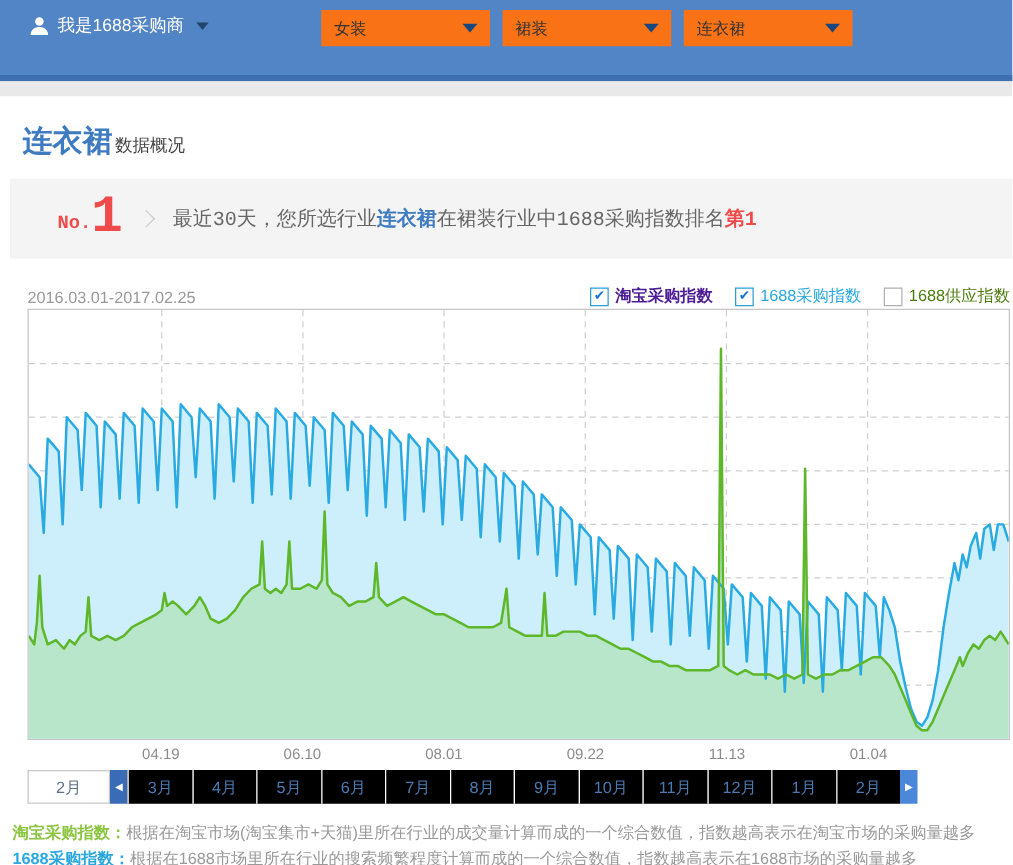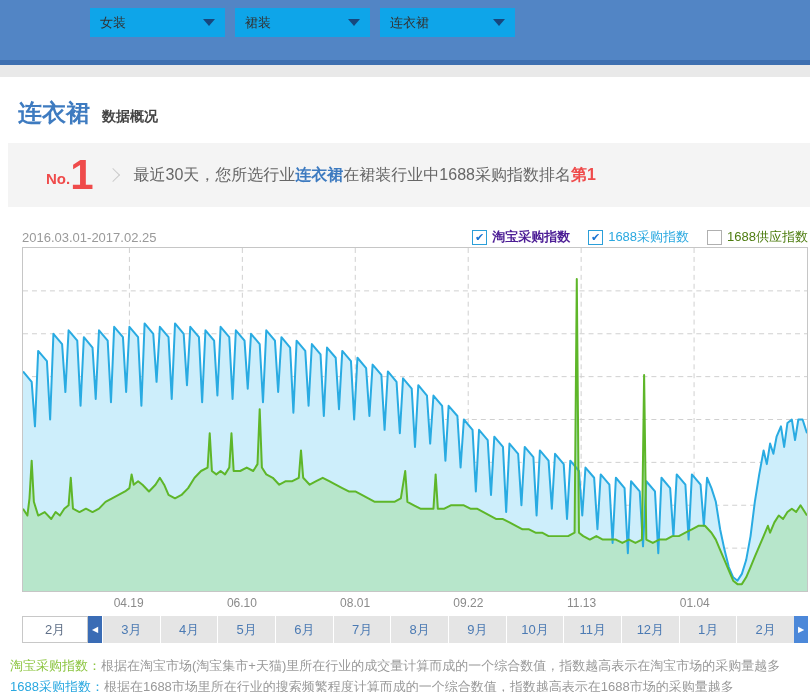--- a/index.html
+++ b/index.html
@@ -2,64 +2,72 @@
 <html><head>
 <meta charset="utf-8">
 <style>
   html,body{margin:0;padding:0;background:#fff;}
   body{width:810px;height:692px;overflow:hidden;font-family:"Liberation Sans","DejaVu Sans",sans-serif;position:relative;}
   
   .topbar{height:60px;background:#5285c5;border-bottom:5px solid #3e6fb0;display:flex;align-items:flex-start;}
   .user{display:flex;align-items:center;gap:7px;color:#fff;font-size:14px;margin:12px 0 0 24px;cursor:pointer;}
   .user .caret{width:0;height:0;border-left:5px solid transparent;border-right:5px solid transparent;border-top:6px solid #22456f;margin-left:3px;}
   .selects{display:flex;margin:8px 0 0 90px;gap:10px;}
-  .select{width:115px;height:29px;background:#0ea5e9;display:flex;align-items:center;justify-content:space-between;padding:0 10px;font-size:13px;color:#333;cursor:pointer;}
+  .select{width:115px;height:29px;background:#f97316;display:flex;align-items:center;justify-content:space-between;padding:0 10px;font-size:13px;color:#333;cursor:pointer;}
   .select .caret2{width:0;height:0;border-left:6px solid transparent;border-right:6px solid transparent;border-top:7px solid #17477e;}
   .graystrip{height:12px;background:#e9e9e9;}
   
   .titlewrap{margin:20px 0 14px 18px;display:flex;align-items:baseline;}
   .titlewrap .kw{color:#3e7bc0;font-size:24px;font-weight:bold;}
-  .titlewrap .suffix{color:#444;font-size:14px;font-weight:bold;margin-left:12px;}
+  .titlewrap .suffix{color:#444;font-size:14px;font-weight:normal;margin-left:2px;}
   
-  .banner{margin-left:8px;width:802px;height:64px;background:#f4f4f4;display:flex;align-items:center;}
+  .banner{margin-left:8px;width:802px;height:64px;background:#f4f4f4;display:flex;align-items:center;font-family:Liberation Mono, monospace;}
   .no1{margin-left:38px;display:flex;align-items:flex-end;color:#ef4b4b;}
   .no1 .no{font-size:15px;font-weight:bold;margin-bottom:7px;}
   .no1 .one{font-size:42px;font-weight:bold;line-height:0.9;}
   .chev{width:9px;height:9px;border-top:1px solid #ccc;border-right:1px solid #ccc;transform:rotate(45deg);margin:0 16px 0 14px;}
   .bannertext{font-size:16px;color:#666;}
   .bannertext .kwb{color:#3e7bc0;font-weight:bold;}
   .bannertext .rankb{color:#ef4b4b;font-weight:bold;}
   
   .chart-head{margin:20px 22px 0 22px;width:786px;display:flex;justify-content:space-between;align-items:center;height:20px;}
   .daterange{color:#999;font-size:13px;}
   .legend{display:flex;gap:18px;align-items:center;}
   .legend-item{display:flex;align-items:center;gap:5px;font-size:13px;cursor:pointer;}
   .cbx{width:13px;height:13px;background:#fff;border:1px solid #b0b0b0;display:flex;align-items:center;justify-content:center;font-size:11px;line-height:11px;color:#1873d3;}
   .cbx.checked{border-color:#2b9fd9;}
   
   .chart{margin-left:22px;width:784px;height:343px;border:1px solid #c6c6c6;position:relative;background:#fff;}
   .chart svg{display:block;width:100%;height:100%;}
   .xaxis{margin-left:22px;width:786px;height:22px;position:relative;}
   .xaxis span{position:absolute;top:4px;font-size:12px;color:#8a8a8a;transform:translateX(-50%);white-space:nowrap;}
   
-  .monthbar{margin-left:22px;width:786px;height:27px;display:flex;margin-top:2px;}
+  .monthbar{margin-left:22px;width:712px;height:27px;display:flex;margin-top:2px;}
   .mcur{width:64px;border:1px solid #c8c8c8;background:#fff;color:#607088;font-size:13px;display:flex;align-items:center;justify-content:center;cursor:pointer;}
   .marrow{width:14px;display:flex;align-items:center;justify-content:center;color:#fff;font-size:8px;cursor:pointer;}
   .marrow.left{background:#3a6cb5;}
   .marrow.right{background:#4c88d9;}
-  .mcell{flex:1;background:#e5e5e5;border-left:1px solid #fff;color:#4b7ab3;font-size:13px;display:flex;align-items:center;justify-content:center;cursor:pointer;}
+  .mcell{flex:1;background:#000000;border-left:1px solid #fff;color:#4b7ab3;font-size:13px;display:flex;align-items:center;justify-content:center;cursor:pointer;}
   
   .notes{margin:12px 0 0 10px;font-size:13px;line-height:21px;}
-  .note-term{font-weight:normal;}
+  .note-term{font-weight:bold;}
   .note-desc{color:#999;}
 </style>
 </head>
 <body>
 
 <header class="topbar">
+  <div class="user">
+    <svg width="15" height="16" viewBox="0 0 15 16">
+      <circle cx="7.5" cy="4.2" r="3.4" fill="#fff"></circle>
+      <path d="M0.5 15 C0.5 10.5 4 8.6 7.5 8.6 C11 8.6 14.5 10.5 14.5 15 Z" fill="#fff"></path>
+    </svg>
+    <span>我是1688采购商</span>
+    <i class="caret"></i>
+  </div>
   <div class="selects">
     <div class="select">
       <span>女装</span>
       <i class="caret2"></i>
     </div>
     <div class="select">
       <span>裙装</span>
       <i class="caret2"></i>
     </div>
     <div class="select">

